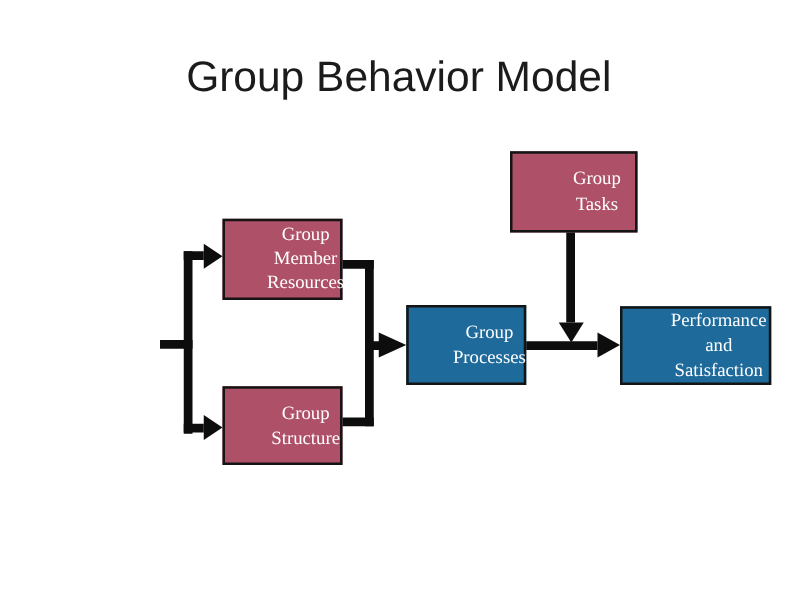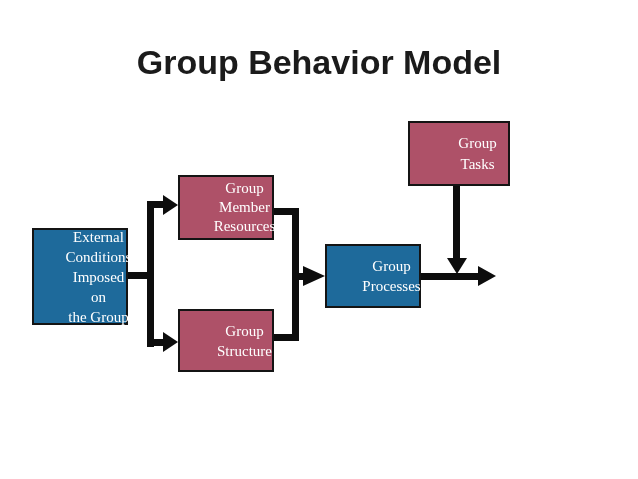--- a/index.html
+++ b/index.html
@@ -18,21 +18,21 @@
     background:var(--background);
     font-family:"Liberation Sans","DejaVu Sans",sans-serif;
     overflow:hidden;
   }
   .slide-title{
     position:absolute;
     left:0;right:0;top:42px;
     text-align:center;
     font-size:34px;
     line-height:40px;
-    font-weight:700;
+    font-weight:400;
     color:var(--title-text);
     letter-spacing:0px;
   }
   .node{
     position:absolute;
     box-sizing:border-box;
     border:2px solid var(--border);
     color:var(--box-text);
     font-family:"Liberation Serif","DejaVu Serif",serif;
     font-size:15px;
@@ -84,26 +84,20 @@
   #seg-gt-v{left:453px;top:186px;width:7px;height:72px;}
   #head-gt{left:447px;top:258px;}
 </style>
 </head>
 <body>
 
 <div class="slide">
 
   <div class="slide-title">Group Behavior Model</div>
 
-  <div class="node blue" id="box-external">
-    <span>External
-Conditions
-Imposed on
-the Group</span>
-  </div>
 
   <div class="node red" id="box-gmr">
     <span>Group
 Member
 Resources</span>
   </div>
 
   <div class="node red" id="box-gs">
     <span>Group
 Structure</span>
@@ -112,20 +106,24 @@
   <div class="node red" id="box-gt">
     <span>Group
 Tasks</span>
   </div>
 
   <div class="node blue" id="box-gp">
     <span>Group
 Processes</span>
   </div>
 
+  <div class="node blue" id="box-perf">
+    <span>Performance
+and Satisfaction</span>
+  </div>
 
   <div class="seg" id="seg-ext-out"></div>
   <div class="seg" id="seg-branch-v"></div>
   <div class="seg" id="seg-branch-top"></div>
   <div class="arrow-right" id="head-gmr"></div>
   <div class="seg" id="seg-branch-bot"></div>
   <div class="arrow-right" id="head-gs"></div>
 
   <div class="seg" id="seg-gmr-out"></div>
   <div class="seg" id="seg-gs-out"></div>

